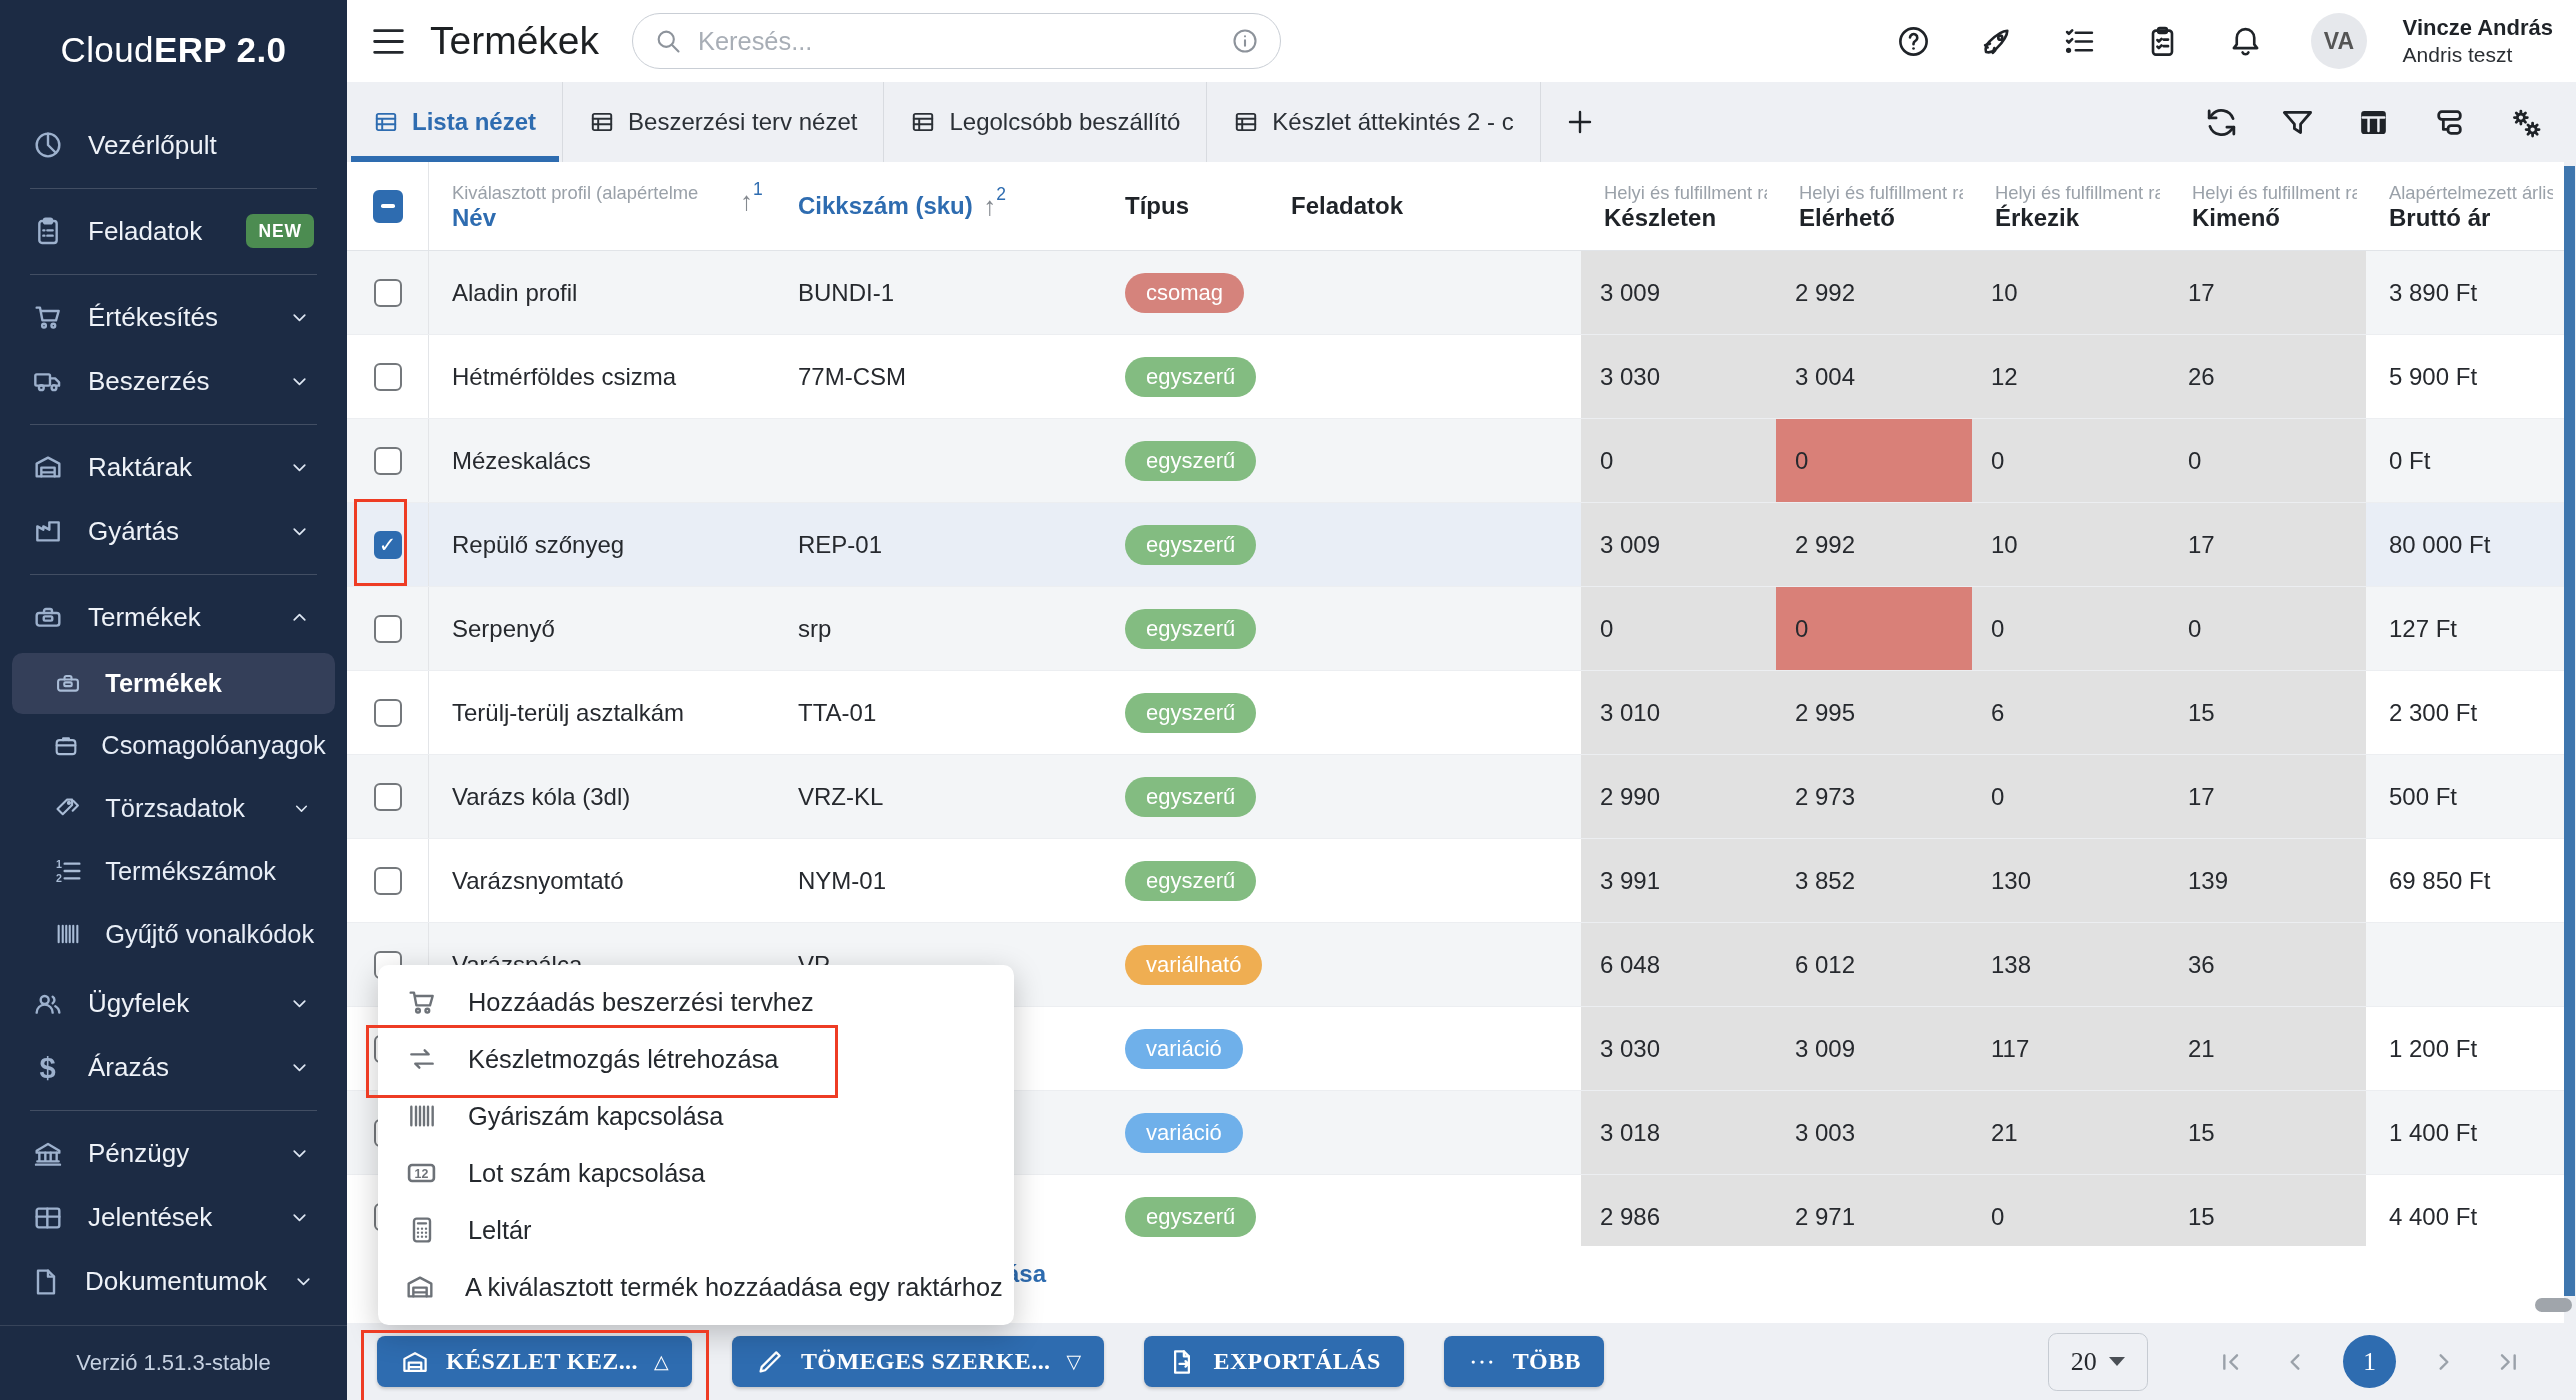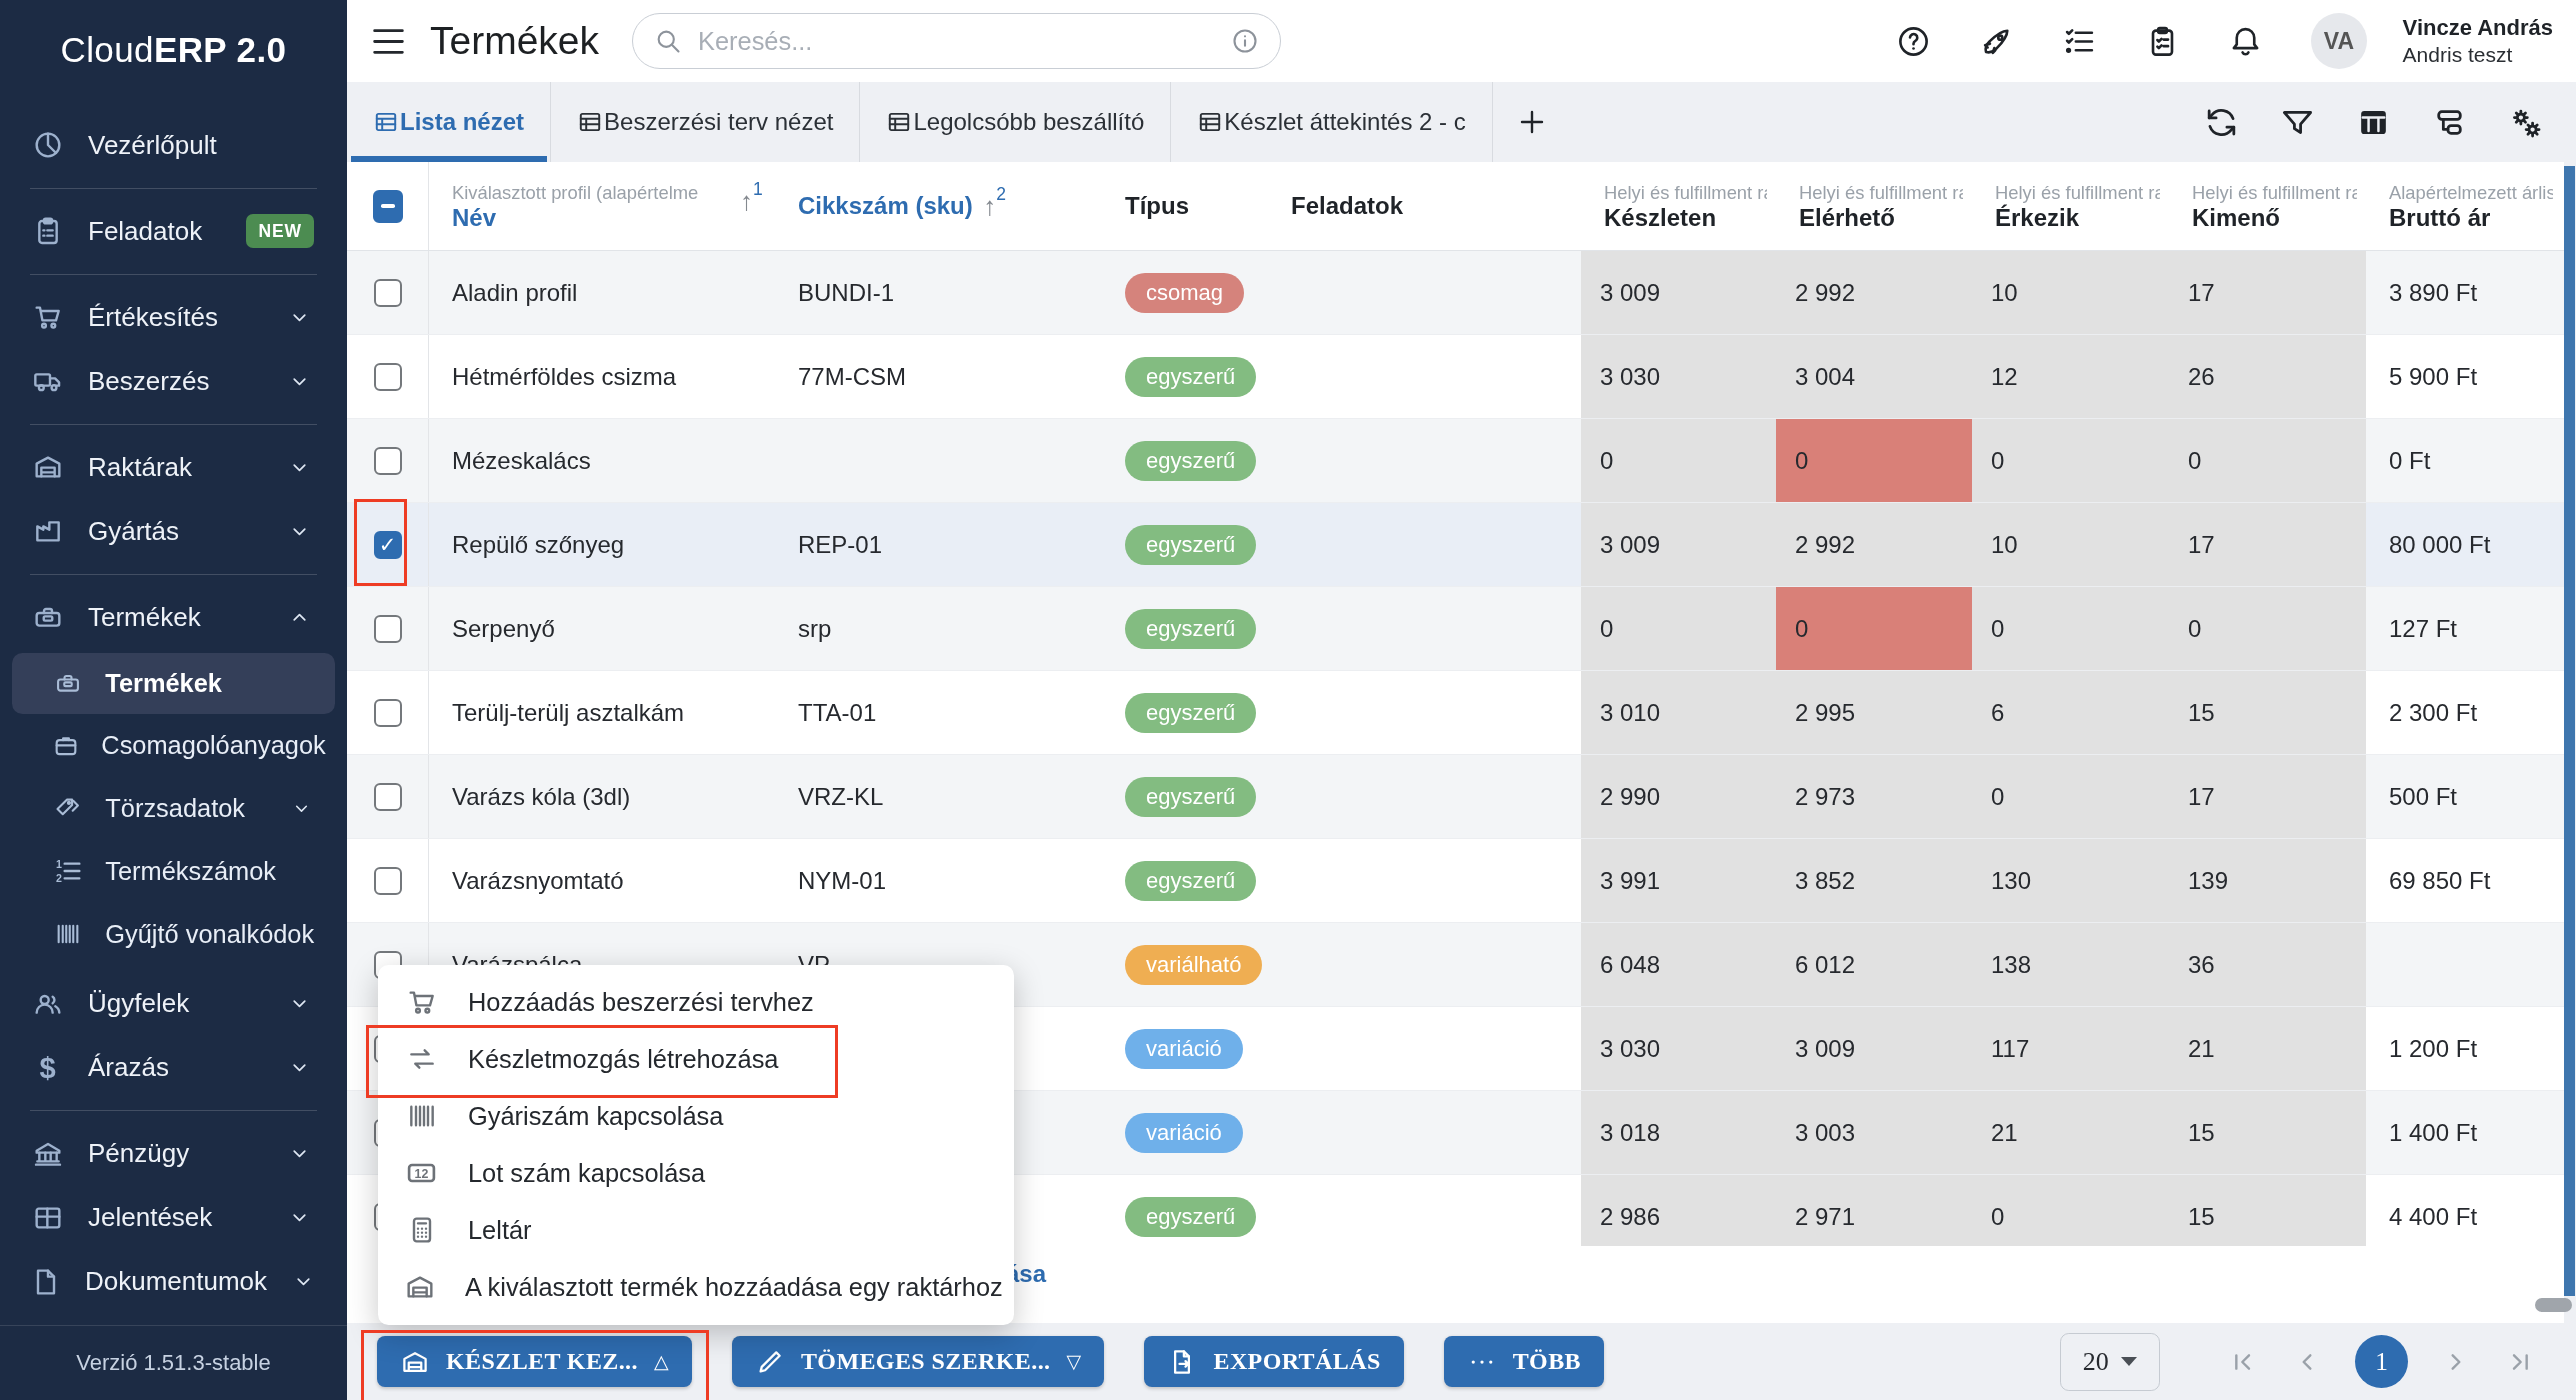--- a/index.html
+++ b/index.html
@@ -33,21 +33,21 @@
   .searchbox input::placeholder{color:#a8aeb6;}
   .top-right{margin-left:auto;display:flex;align-items:center;gap:48px;}
   .tbtn{font-size:35px;color:#1f2328;cursor:pointer;}
   .avatar{width:56px;height:56px;border-radius:50%;background:#e6e8ec;color:#555;display:flex;align-items:center;justify-content:center;font-size:23px;font-weight:bold;cursor:pointer;}
   .userblock{line-height:1.25;margin-left:-12.3px;}
   .user-name{font-size:22px;font-weight:bold;color:#1f2328;}
   .user-sub{font-size:21px;color:#2a2e33;}
   
   .tabsbar{height:80px;background:#eef0f4;display:flex;align-items:stretch;}
   .tabs{display:flex;align-items:stretch;}
-  .tab{position:relative;display:flex;align-items:center;gap:1px;padding:0 26px;font-size:24px;color:#2b3036;border-right:0.9px solid #d8dbe0;cursor:pointer;white-space:nowrap;}
+  .tab{position:relative;display:flex;align-items:center;gap:13px;padding:0 26px;font-size:24px;color:#2b3036;border-right:0.9px solid #d8dbe0;cursor:pointer;white-space:nowrap;}
   .tab .ic{font-size:26px;}
   .tab.active{color:#2e6cb0;font-weight:bold;}
   .tab.active::after{content:"";position:absolute;left:3.5px;right:3.5px;bottom:0;height:6.1px;background:#2e6cb0;}
   .tab-add{display:flex;align-items:center;padding:0 23px;font-size:32px;color:#1f2328;cursor:pointer;}
   .tb-icons{margin-left:auto;display:flex;align-items:center;gap:39px;padding-right:32px;}
   .tb-icons .tbtn{font-size:37px;}
   
   .grid{display:grid;grid-template-columns:82px 346px 327px 166px 313px 195px 196px 197px 197px 196px;}
   .thead{position:absolute;top:162px;left:0;width:2217px;height:88px;background:#fff;border-bottom:1.8px solid #e1e4e8;}
   .hcell{display:flex;flex-direction:column;justify-content:center;padding:0 8.8px 0 23px;overflow:hidden;position:relative;}
@@ -75,21 +75,21 @@
   .badge{display:inline-flex;align-items:center;height:40px;padding:0 21px;border-radius:21px;color:#fff;font-size:22px;}
   .b-red{background:#d5837c;} .b-green{background:#83bc81;} .b-orange{background:#efae52;} .b-blue{background:#6fb0ea;}
   .tfoot{position:absolute;top:1246px;left:0;width:2217px;height:77px;background:#fff;}
   .trunc-link{position:absolute;left:659px;top:14px;font-size:24px;font-weight:bold;color:#2e6cb0;cursor:pointer;}
   
   .bottombar{position:absolute;left:0;right:0;top:1323px;height:77px;display:flex;align-items:center;padding-left:30px;box-sizing:border-box;font-family:Liberation Serif, serif;}
   .actions{display:flex;gap:40px;}
   .abtn{background:#2e6cb0;color:#fff;height:51px;border-radius:8px;padding:0 23px;font-size:24px;font-weight:bold;display:flex;align-items:center;gap:16px;letter-spacing:0.4px;cursor:pointer;white-space:nowrap;box-shadow:0 1.8px 3.5px rgba(0,0,0,.18);}
   .abtn .ic{font-size:30px;}
   .abtn .caret{font-size:19px;font-weight:normal;}
-  .pagination{margin-left:auto;display:flex;align-items:center;padding-right:40px;gap:32px;}
+  .pagination{margin-left:auto;display:flex;align-items:center;padding-right:52px;gap:32px;}
   .pagesize{width:98px;height:56px;border:1.3px solid #c6cbd2;border-radius:8.8px;display:flex;align-items:center;justify-content:center;gap:12.3px;font-size:26px;color:#26292e;background:#eef0f4;cursor:pointer;margin-right:35px;}
   .pagesize .tri{width:0;height:0;border-left:8px solid transparent;border-right:8px solid transparent;border-top:9.6px solid #4a4f55;}
   .pgbtn{font-size:32px;color:#9aa1a9;cursor:pointer;}
   .pgcur{width:53px;height:53px;border-radius:50%;background:#2e6cb0;color:#fff;display:flex;align-items:center;justify-content:center;font-size:25.4px;cursor:pointer;}
   
   .ctxmenu{position:absolute;left:378px;top:965px;width:636px;background:#fff;border-radius:10.5px;box-shadow:0 8.8px 30px rgba(0,0,0,.22);padding:8.8px 0;z-index:40;}
   .mitem{height:57px;display:flex;align-items:center;gap:29px;padding:0 26px;font-size:25.4px;color:#24282d;cursor:pointer;white-space:nowrap;}
   .mitem .ic{font-size:32px;color:#6d7278;width:35px;}
   
   .vscroll{position:absolute;right:0.9px;top:166px;width:11.4px;height:1130px;background:#3e76ae;z-index:30;cursor:pointer;}

